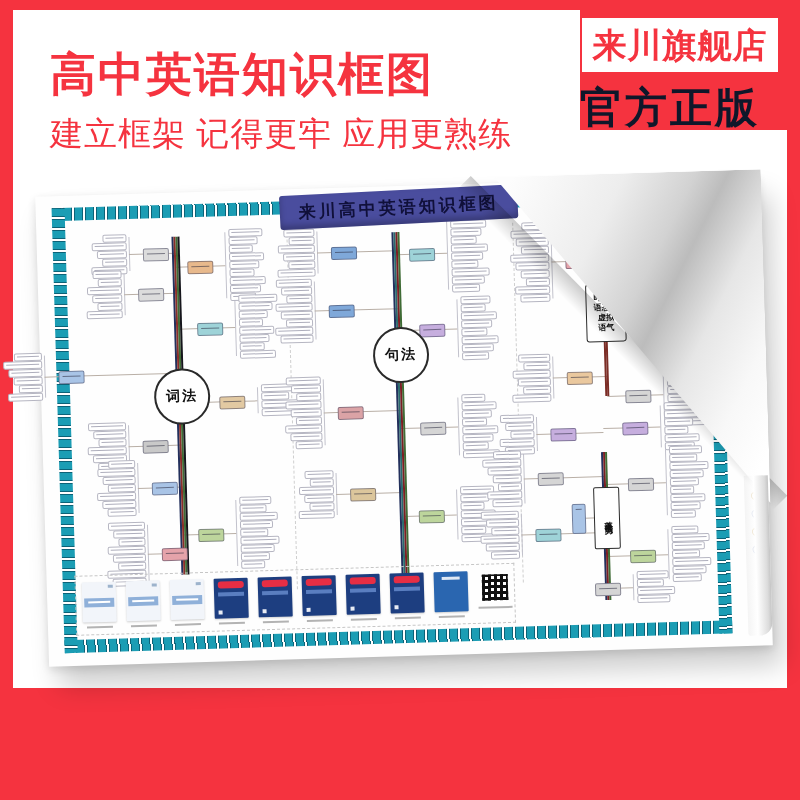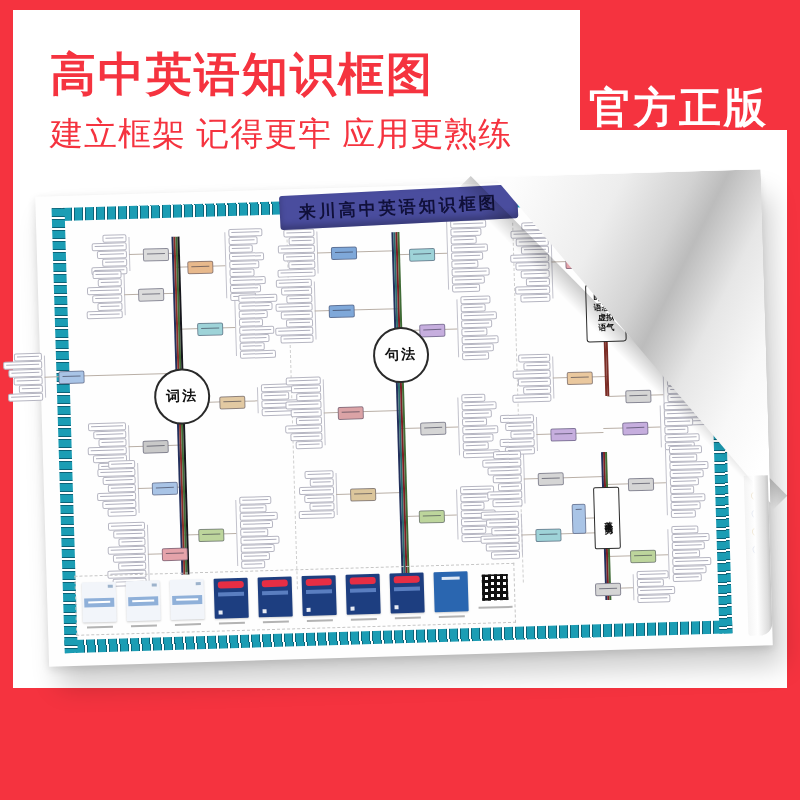--- a/index.html
+++ b/index.html
@@ -7,21 +7,21 @@
   #stage{position:relative;width:800px;height:800px;background:var(--brand_red,#F5333F);overflow:hidden;}
   
   #panel{position:absolute;left:13px;top:10px;width:774px;height:678px;background:#ffffff;}
   
   #main-title{position:absolute;left:50px;top:44px;font-size:46px;font-weight:bold;color:var(--brand_red,#F5333F);letter-spacing:2px;white-space:nowrap;}
   #sub-title{position:absolute;left:50px;top:112px;font-size:33px;color:var(--brand_red,#F5333F);letter-spacing:1px;white-space:nowrap;}
   
   #badge{position:absolute;right:0;top:0;width:220px;height:130px;background:var(--brand_red,#F5333F);}
   #badge-store{position:absolute;left:2px;top:18px;width:196px;height:54px;background:#fff;color:var(--brand_red,#F5333F);
     font-size:34px;font-weight:bold;line-height:54px;text-align:center;letter-spacing:1px;}
-  #badge-official{position:absolute;left:0;top:80px;width:198px;text-align:center;color:#ffffff;font-size:42px;font-weight:bold;letter-spacing:3px;}
+  #badge-official{position:absolute;left:0;top:80px;width:198px;color:#0f172a;font-size:42px;font-weight:bold;letter-spacing:3px;}
   
   #poster{position:absolute;left:42px;top:186px;width:724px;height:470px;background:#fefefe;
     transform:rotate(-1.7deg);transform-origin:50% 50%;
     box-shadow:10px 20px 28px rgba(0,0,0,.20),0 3px 8px rgba(0,0,0,.12);}
   
   .tb{position:absolute;background:
       repeating-linear-gradient(90deg,#0c6277 0 1px,var(--poster_border_teal,#1B9DB4) 1px 8px,#0c6277 8px 9px,#ffffff 9px 11px);z-index:1;}
   .tb.v{background:
       repeating-linear-gradient(180deg,#0c6277 0 1px,var(--poster_border_teal,#1B9DB4) 1px 8px,#0c6277 8px 9px,#ffffff 9px 11px);}
   
@@ -86,20 +86,21 @@
 </head>
 <body>
 
 <div id="stage">
   <div id="panel"></div>
 
   <div id="main-title">高中英语知识框图</div>
   <div id="sub-title">建立框架 记得更牢 应用更熟练</div>
 
   <div id="badge">
+    <div id="badge-store">来川旗舰店</div>
     <div id="badge-official">官方正版</div>
   </div>
 
   <div id="poster">
 
     <div class="tb" style="left:16px;top:12px;right:40px;height:13px;"></div>
     <div class="tb" style="left:16px;top:444px;right:40px;height:13px;"></div>
     <div class="tb v" style="left:16px;top:12px;width:13px;height:445px;"></div>
     <div class="tb v" style="left:671px;top:12px;width:13px;height:445px;"></div>
 

